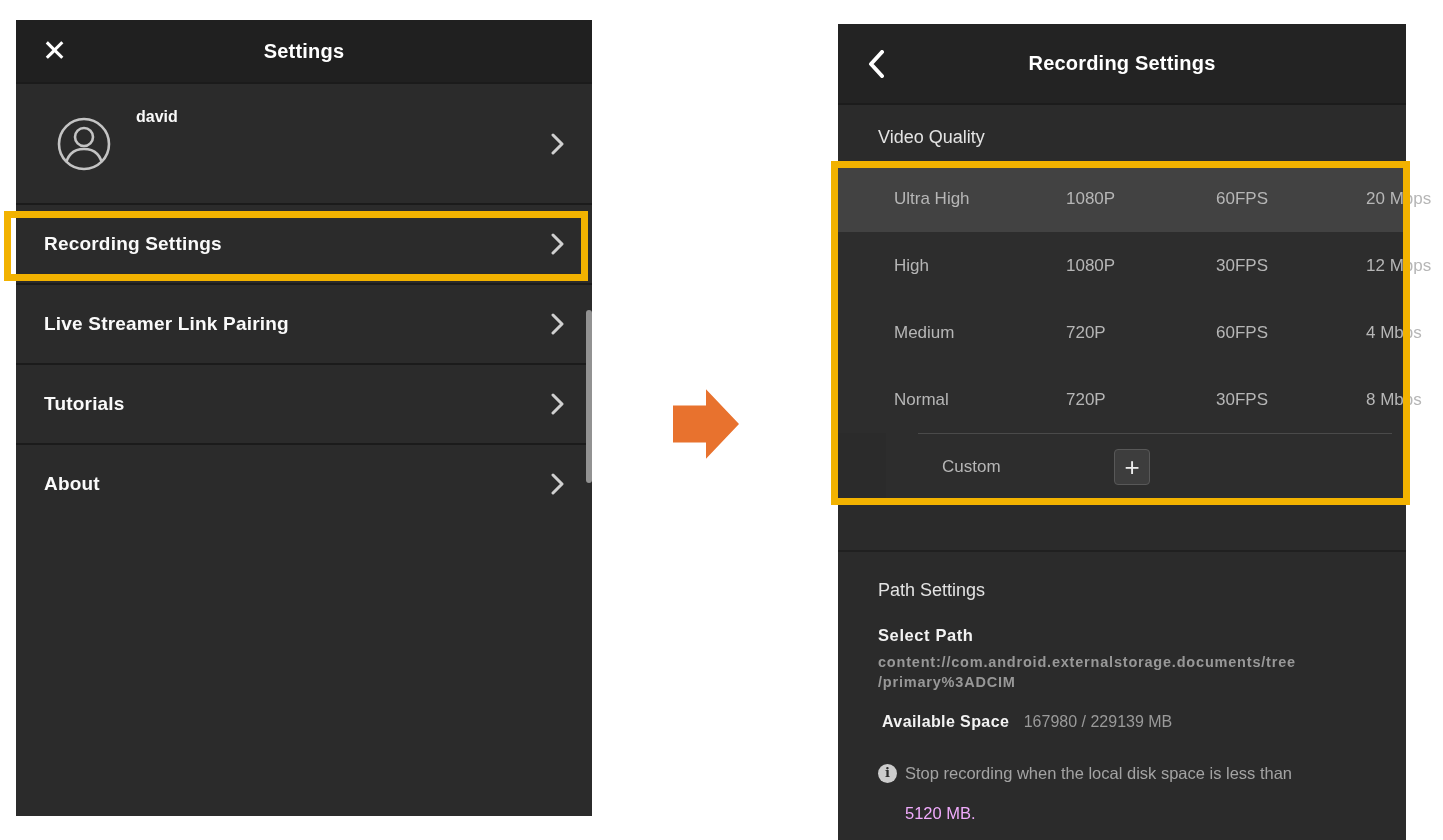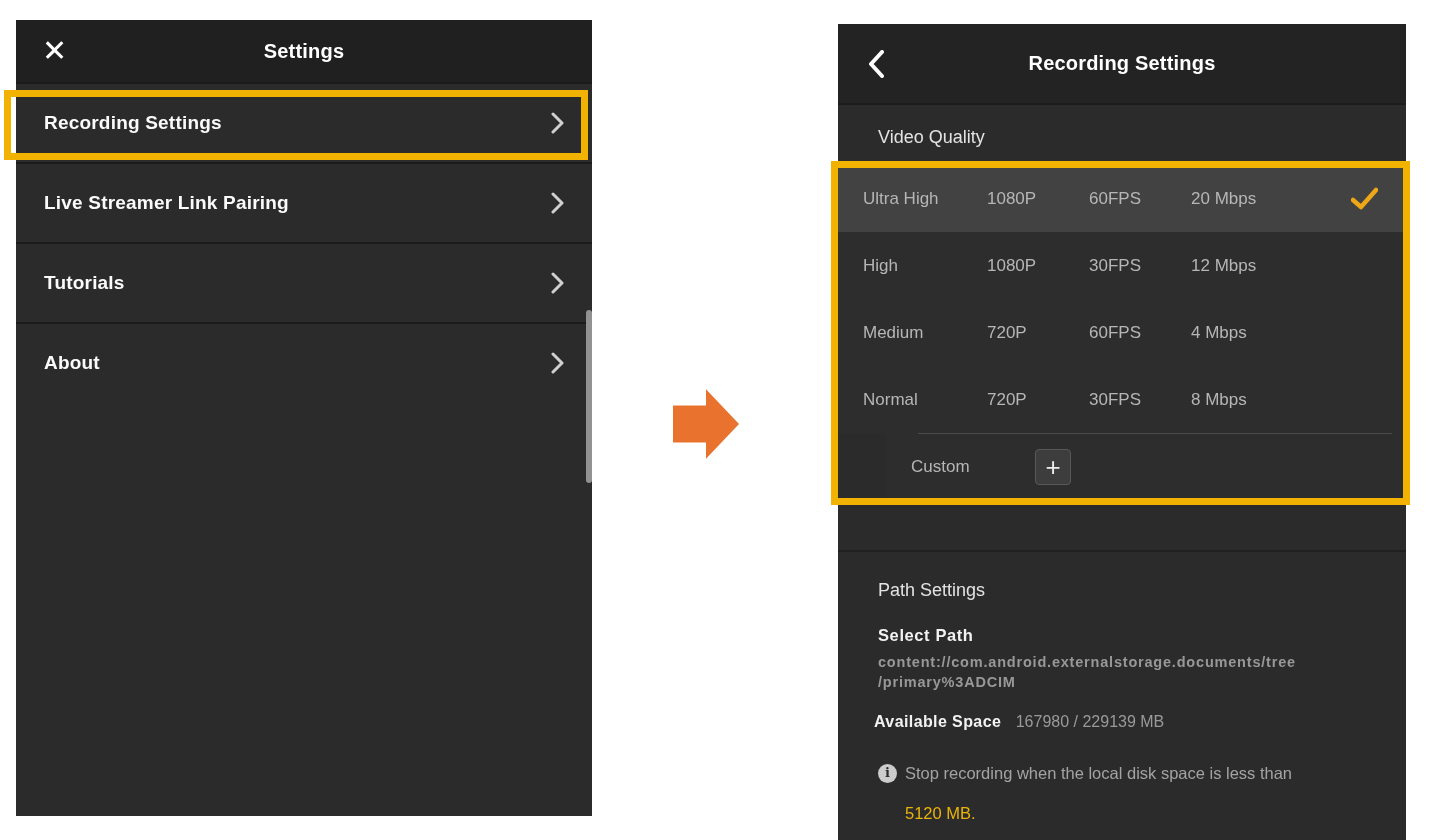--- a/index.html
+++ b/index.html
@@ -56,65 +56,81 @@
   .r-header{position:relative;height:81px;background:var(--right-header-bg);
     display:flex;align-items:center;justify-content:center;
     border-bottom:2px solid #1c1c1c;}
   .r-header .back{position:absolute;left:30px;top:50%;transform:translateY(-50%);}
 
   .vq-label{position:absolute;left:40px;top:103px;font-size:18px;color:#e3e3e3;}
 
   .vq-table{position:absolute;left:0;top:141px;width:568px;}
   .vq-row{height:67px;display:grid;
     grid-template-columns:124px 102px 102px 130px 1fr;
-    align-items:center;padding-left:25px;padding-right:24px;
-    background:#2d2d2d;color:var(--table-text);font-size:17px;}
+    align-items:center;padding-left:56px;padding-right:24px;
+    background:#2d2d2d;color:var(--table-text);font-size:17px;gap:48px;}
   .vq-row.selected{background:var(--selected-row-bg);}
   .vq-row .check{justify-self:end;margin-right:4px;}
   .vq-row.custom{position:relative;margin-left:48px;}
   .vq-row.custom::before{content:"";position:absolute;top:0;left:32px;right:14px;
     height:1px;background:#4a4a4a;}
   .plus-btn{width:36px;height:36px;background:#3d3d3d;border:1px solid #585858;
     border-radius:4px;color:#ececec;font-size:26px;line-height:1;
     display:flex;align-items:center;justify-content:center;
     font-family:"Liberation Sans",sans-serif;cursor:default;}
   .hl-right{position:absolute;left:-7px;top:137px;width:579px;height:344px;
     border:7px solid var(--accent-yellow);pointer-events:none;z-index:3;}
 
   .sec-divider{position:absolute;left:0;top:526px;width:568px;height:2px;background:#202020;}
 
   .ps-title{position:absolute;left:40px;top:556px;font-size:18px;color:#e3e3e3;}
   .sp-label{position:absolute;left:40px;top:602px;font-size:16.5px;font-weight:700;
     color:#f2f2f2;letter-spacing:.6px;}
   .path-text{position:absolute;left:40px;top:628px;width:510px;font-size:14.5px;
     font-weight:700;color:#989898;letter-spacing:.8px;line-height:20px;}
-  .avail{position:absolute;left:36px;top:686px;font-size:16px;line-height:24px;}
+  .avail{position:absolute;left:44px;top:686px;font-size:16px;line-height:24px;}
   .avail .alabel{font-weight:700;color:#f2f2f2;letter-spacing:.4px;}
   .avail .avalue{color:#9a9a9a;margin-left:10px;}
   .info-line1{position:absolute;left:40px;top:737px;font-size:16.5px;color:#a3a3a3;
     line-height:24px;display:flex;align-items:center;gap:8px;}
-  .info-line2{position:absolute;left:67px;top:777px;font-size:16.5px;color:#eab308;
+  .info-line2{position:absolute;left:67px;top:777px;font-size:16.5px;color:#f0abfc;
     line-height:24px;}
   .info-icon{display:inline-flex;width:19px;height:19px;border-radius:50%;
     background:#cccccc;color:#2b2b2b;align-items:center;justify-content:center;
     font-family:"DejaVu Serif",serif;font-weight:700;font-size:13px;flex:0 0 auto;}
 
   svg{display:block;}
 </style>
 </head>
 <body>
 
 <div class="canvas">
 
   <section class="panel left">
     <header class="l-header">
       <span class="close">✕</span>
       <h1>Settings</h1>
     </header>
 
+    <div class="profile-row">
+      <svg class="avatar" width="56" height="56" viewBox="0 0 56 56">
+        <defs>
+            <clipPath id="avclip">
+              <circle cx="28" cy="28" r="25"></circle>
+            </clipPath>
+          </defs>
+        <circle cx="28" cy="28" r="25" fill="none" stroke="#c4c4c4" stroke-width="2.6"></circle>
+        <circle cx="28" cy="21" r="9" fill="none" stroke="#c4c4c4" stroke-width="2.6"></circle>
+        <path d="M9,52 C11,37 19,33 28,33 C37,33 45,37 47,52" fill="none" stroke="#c4c4c4" stroke-width="2.6" clip-path="url(#avclip)"></path>
+      </svg>
+      <span class="pname">david</span>
+      <svg class="row-chevron" width="13" height="22" viewBox="0 0 13 22">
+        <polyline points="2,2 11,11 2,20" fill="none" stroke="#d0d0d0" stroke-width="3" stroke-linecap="round" stroke-linejoin="round"></polyline>
+      </svg>
+    </div>
 
     <div class="menu">
       <div class="menu-row">
         <span class="mlabel">Recording Settings</span>
         <svg class="row-chevron" width="13" height="22" viewBox="0 0 13 22">
             <polyline points="2,2 11,11 2,20" fill="none" stroke="#d0d0d0" stroke-width="3" stroke-linecap="round" stroke-linejoin="round"></polyline>
           </svg>
         <div class="hl-left"></div>
       </div>
       <div class="menu-row">

